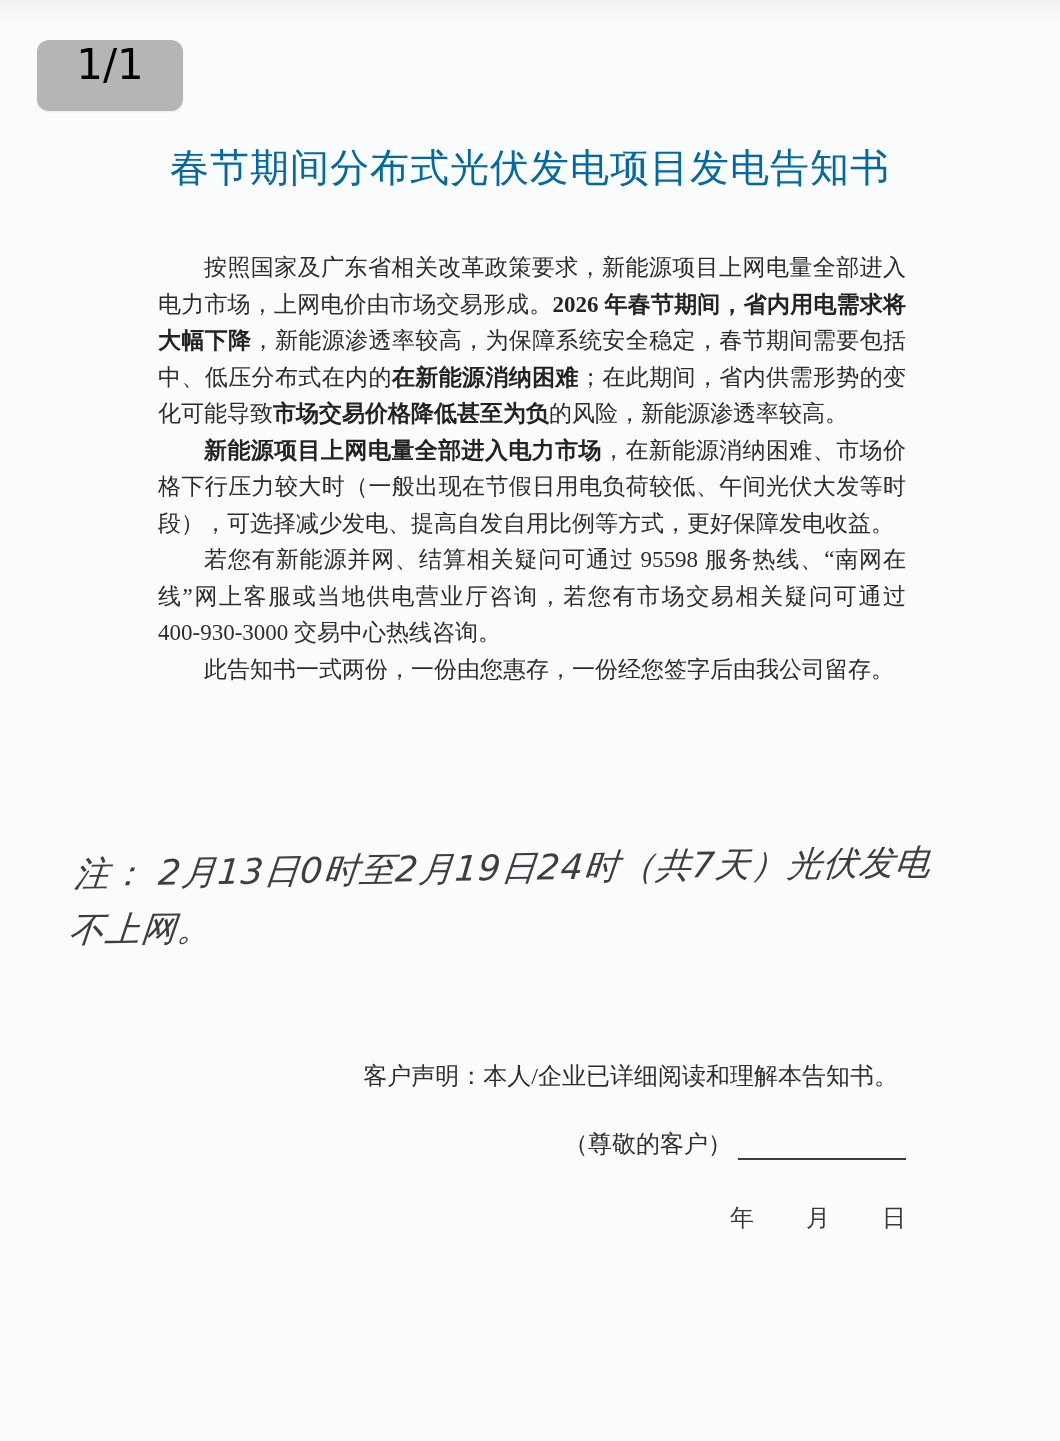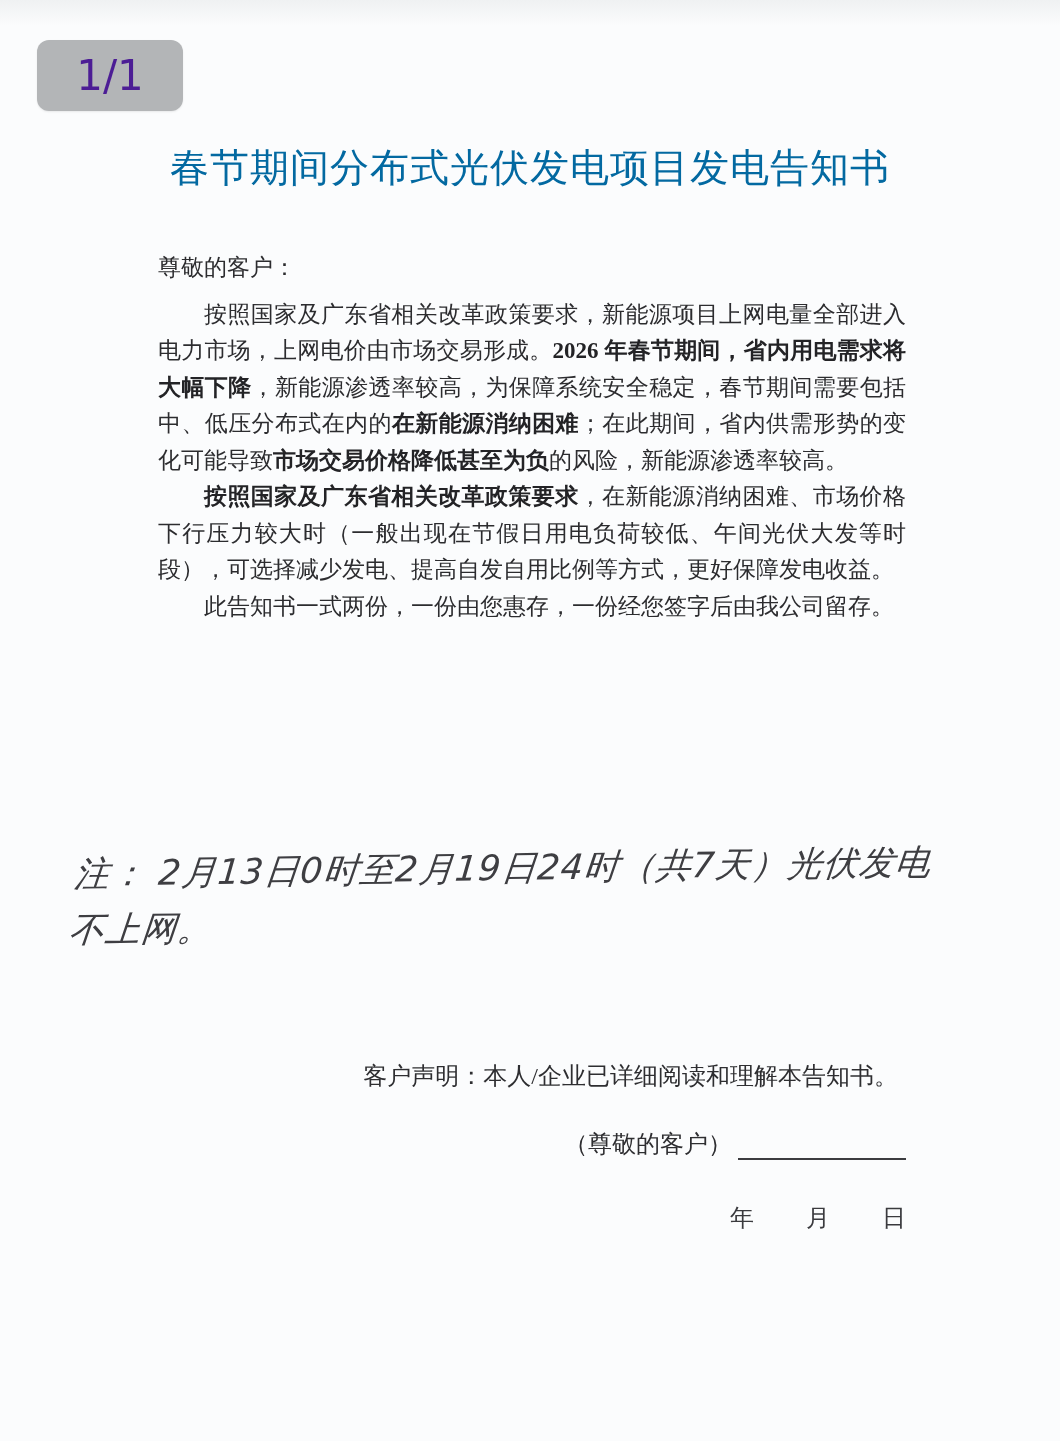--- a/index.html
+++ b/index.html
@@ -24,23 +24,23 @@
 
   .page-badge {
     position: absolute;
     left: 37px;
     top: 40px;
     width: 146px;
     height: 71px;
     background: #b3b5b7;
     border-radius: 12px;
     display: flex;
-    align-items: center;
+    align-items: flex-start;
     justify-content: center;
-    color: #4c1d95;
+    color: #000000;
     font-family: "DejaVu Sans", "Liberation Sans", sans-serif;
     font-size: 42px;
     box-shadow: 0 1px 2px rgba(0,0,0,0.08);
   }
 
   .doc-title {
     position: absolute;
     left: 0;
     top: 141px;
     width: 100%;
@@ -119,30 +119,32 @@
 </head>
 <body>
 
 <div class="page-badge">
   <span>1/1</span>
 </div>
 
 <h1 class="doc-title">春节期间分布式光伏发电项目发电告知书</h1>
 
 <div class="body-text">
-  <p class="salutation">尊敬的客户：</p>
 
   <p class="para">
     <span>按照国家及广东省相关改革政策要求，新能源项目上网电量全部进入电力市场，上网电价由市场交易形成。</span><span class="b">2026 年春节期间，省内用电需求将大幅下降</span><span>，新能源渗透率较高，为保障系统安全稳定，春节期间需要包括中、低压分布式在内的</span><span class="b">在新能源消纳困难</span><span>；在此期间，省内供需形势的变化可能导致</span><span class="b">市场交易价格降低甚至为负</span><span>的风险，新能源渗透率较高。</span>
   </p>
 
   <p class="para">
-    <span class="b">按照国家及广东省相关改革政策要求</span><span>，在新能源消纳困难、市场价格下行压力较大时（一般出现在节假日用电负荷较低、午间光伏大发等时段），可选择减少发电、提高自发自用比例等方式，更好保障发电收益。</span>
+    <span class="b">新能源项目上网电量全部进入电力市场</span><span>，在新能源消纳困难、市场价格下行压力较大时（一般出现在节假日用电负荷较低、午间光伏大发等时段），可选择减少发电、提高自发自用比例等方式，更好保障发电收益。</span>
   </p>
 
+  <p class="para">
+    <span>若您有新能源并网、结算相关疑问可通过 95598 服务热线、“南网在线”网上客服或当地供电营业厅咨询，若您有市场交易相关疑问可通过 400-930-3000 交易中心热线咨询。</span>
+  </p>
 
   <p class="para">
     <span>此告知书一式两份，一份由您惠存，一份经您签字后由我公司留存。</span>
   </p>
 </div>
 
 <p class="handwritten">注： 2月13日0时至2月19日24时（共7天）光伏发电不上网。</p>
 
 <div class="bottom-block">
   <p class="declaration">客户声明：本人/企业已详细阅读和理解本告知书。</p>

